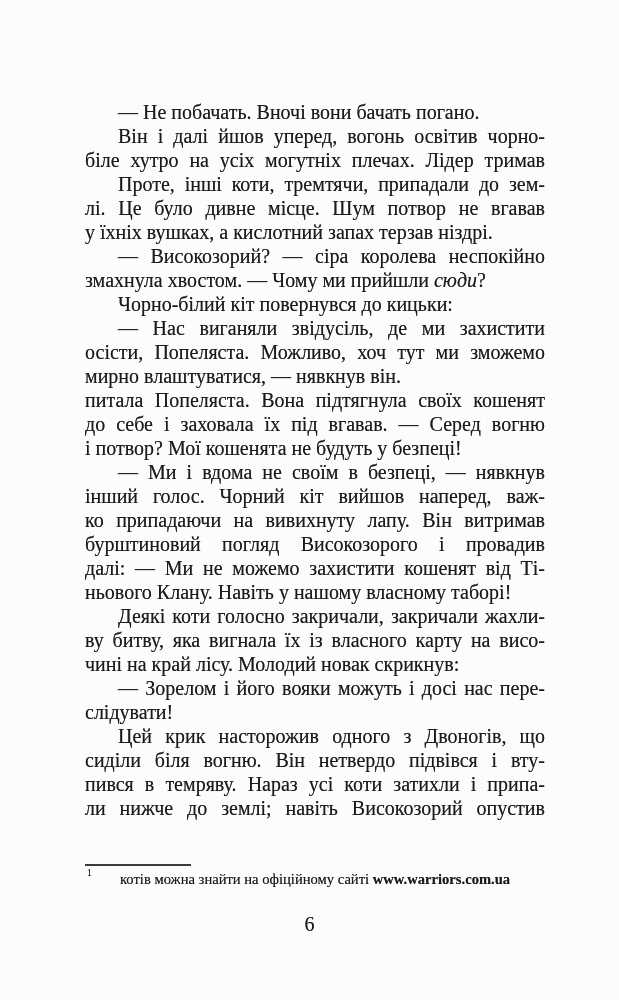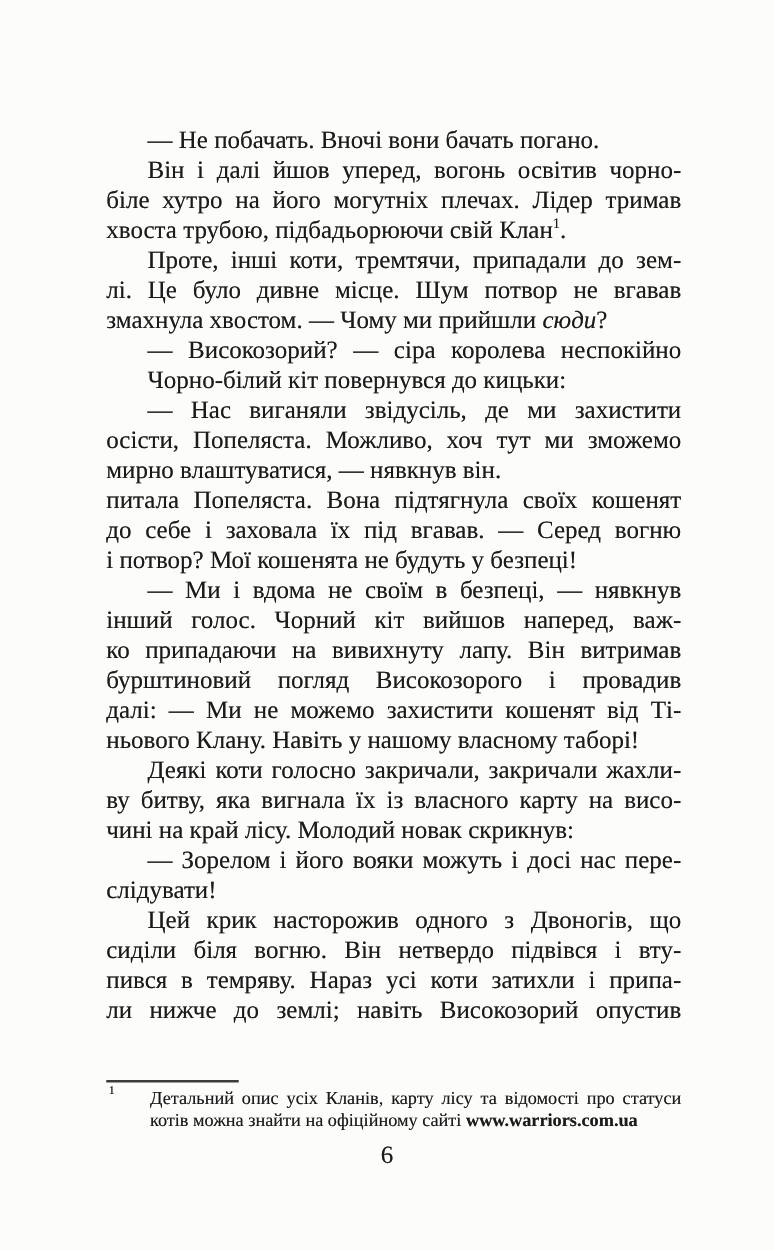--- a/index.html
+++ b/index.html
@@ -66,26 +66,26 @@
   }
 </style>
 </head>
 <body>
 
 <div class="page" style="background: rgb(252, 252, 250); color: rgb(27, 27, 27);">
 
   <main class="text-column" id="body-col">
       <div class="line ind">— Не побачать. Вночі вони бачать погано.</div>
       <div class="line j ind">Він і далі йшов уперед, вогонь освітив чорно-</div>
-      <div class="line j">біле хутро на його могутніх плечах. Лідер тримав</div>
-      <div class="line">хвоста трубою, підбадьорюючи свій Клан<sup>1</sup>.</div>
+      <div class="line j">біле хутро на усіх могутніх плечах. Лідер тримав</div>
       <div class="line j ind">Проте, інші коти, тремтячи, припадали до зем-</div>
       <div class="line j">лі. Це було дивне місце. Шум потвор не вгавав</div>
+      <div class="line">у їхніх вушках, а кислотний запах терзав ніздрі.</div>
+      <div class="line j ind">— Високозорий? — сіра королева неспокійно</div>
       <div class="line">змахнула хвостом. — Чому ми прийшли <i>сюди</i>?</div>
-      <div class="line j ind">— Високозорий? — сіра королева неспокійно</div>
       <div class="line ind">Чорно-білий кіт повернувся до кицьки:</div>
       <div class="line j ind">— Нас виганяли звідусіль, де ми захистити</div>
       <div class="line j">осісти, Попеляста. Можливо, хоч тут ми зможемо</div>
       <div class="line">мирно влаштуватися, — нявкнув він.</div>
       <div class="line j">питала Попеляста. Вона підтягнула своїх кошенят</div>
       <div class="line j">до себе і заховала їх під вгавав. — Серед вогню</div>
       <div class="line">і потвор? Мої кошенята не будуть у безпеці!</div>
       <div class="line j ind">— Ми і вдома не своїм в безпеці, — нявкнув</div>
       <div class="line j">інший голос. Чорний кіт вийшов наперед, важ-</div>
       <div class="line j">ко припадаючи на вивихнуту лапу. Він витримав</div>
@@ -100,20 +100,19 @@
       <div class="line j ind">Цей крик насторожив одного з Двоногів, що</div>
       <div class="line j">сиділи біля вогню. Він нетвердо підвівся і вту-</div>
       <div class="line j">пився в темряву. Нараз усі коти затихли і припа-</div>
       <div class="line j">ли нижче до землі; навіть Високозорий опустив</div>
     </main>
 
   <footer class="footnote">
     <div class="fn-rule"></div>
     <div class="fn-lines" id="fn-lines">
       <span class="fn-marker">1</span>
-    <div class="fn-line j">Детальний опис усіх Кланів, карту лісу та відомості про статуси</div>
         <div class="fn-line">котів можна знайти на офіційному сайті <b>www.warriors.com.ua</b></div>
       </div>
   </footer>
 
   <div class="page-number">6</div>
 
 </div>
 
 </body></html>

